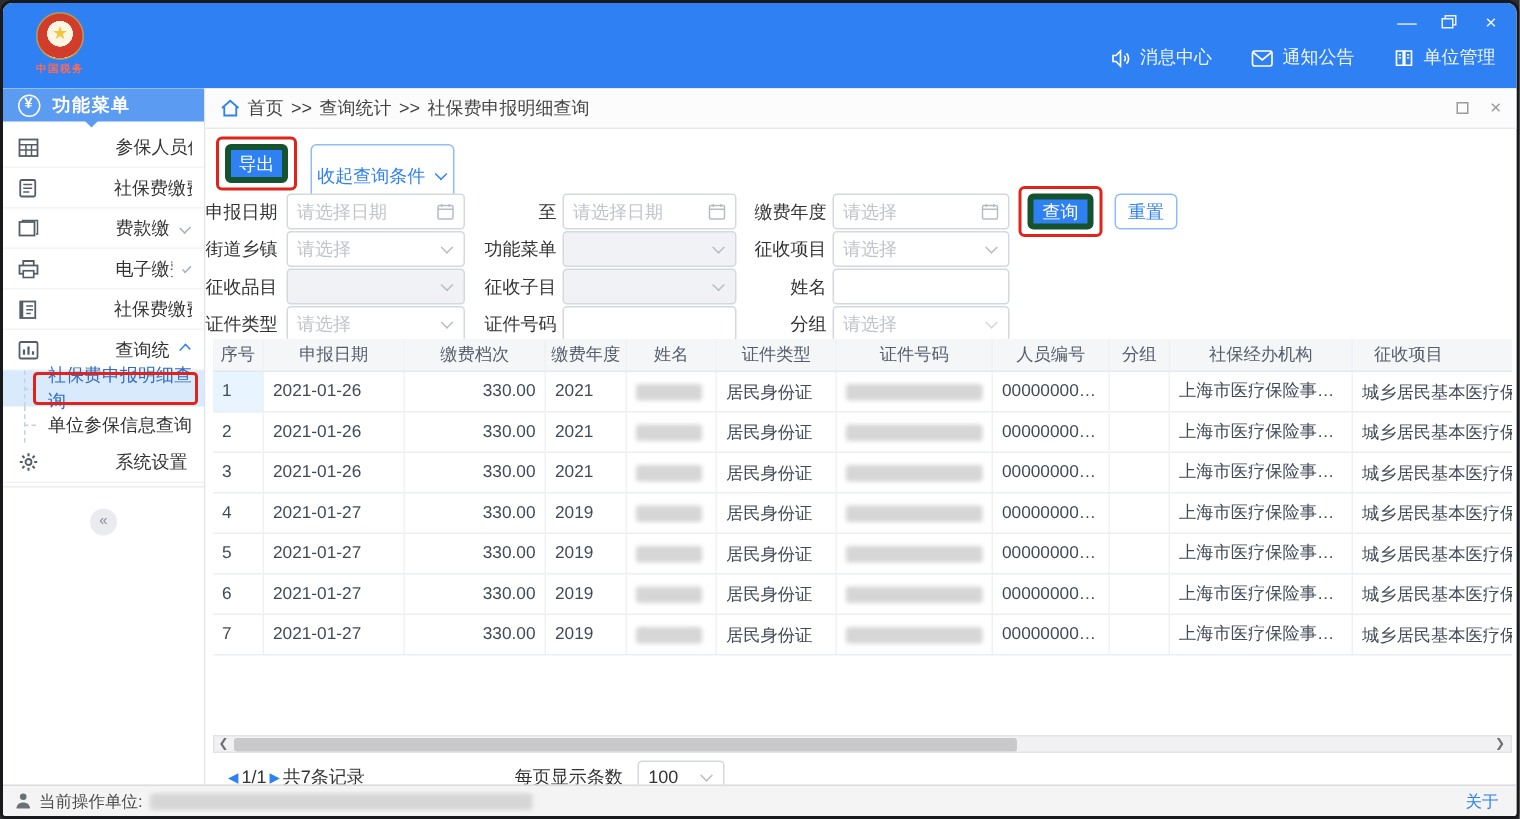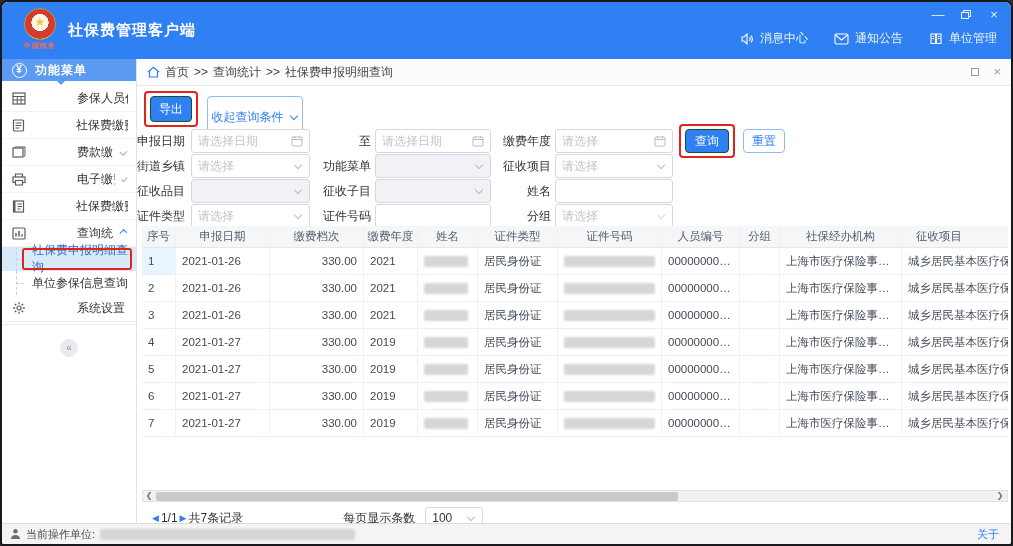--- a/index.html
+++ b/index.html
@@ -55,21 +55,21 @@
   
   .main { position:absolute; left:135px; top:57px; right:0; bottom:21px; background:#fff; }
   .breadcrumb-bar { height:27px; border-bottom:1px solid #e9e9e9; background:#fcfcfd; display:flex; align-items:center; gap:5px; padding:0 10px; font-size:12px; color:#444; }
   .breadcrumb-bar .spacer { flex:1; }
   .pane-ctl { display:flex; gap:14px; align-items:center; color:#9a9a9a; }
   .pane-ctl .sq { width:8px; height:8px; border:1px solid #9a9a9a; }
   .pane-ctl .x { font-size:13px; line-height:10px; cursor:pointer; }
   .content { position:relative; height:441px; }
 
   .btn { display:flex; align-items:center; justify-content:center; font-size:12px; border-radius:4px; cursor:pointer; }
-  .btn-primary { background:#2f80f3; color:#fff; border:1px solid #14532d; }
+  .btn-primary { background:#2f80f3; color:#fff; border:4px solid #14532d; }
   .btn-outline { background:#fff; color:#2f80f3; border:1px solid #8fbcf8; gap:7px; }
   .annotation { position:absolute; border:2px solid #e0241c; border-radius:4px; pointer-events:none; z-index:5; }
 
   .export-btn { position:absolute; left:13px; top:10px; width:42px; height:26px; }
   .ann-export { left:7px; top:5px; width:54px; height:36px; }
   .collapse-query-btn { position:absolute; left:70px; top:10px; width:96px; height:42px; }
   .query-btn { position:absolute; left:548px; top:43px; width:44px; height:24px; }
   .ann-query { left:542px; top:38px; width:56px; height:34px; }
   .reset-btn { position:absolute; left:606px; top:43px; width:42px; height:24px; }
 
@@ -113,21 +113,20 @@
 
 <div class="window">
 
   <div class="titlebar">
     <div class="logo">
       <div class="emblem">
           <div class="star">★</div>
         </div>
       <div class="logo-caption">中国税务</div>
     </div>
-    <div class="app-title">社保费管理客户端</div>
     <div class="win-controls">
       <div class="wc">—</div>
       <div class="wc">
           <span class="restore-glyph">
             <i class="f"></i>
             <i class="b"></i>
           </span>
         </div>
       <div class="wc">×</div>
     </div>

